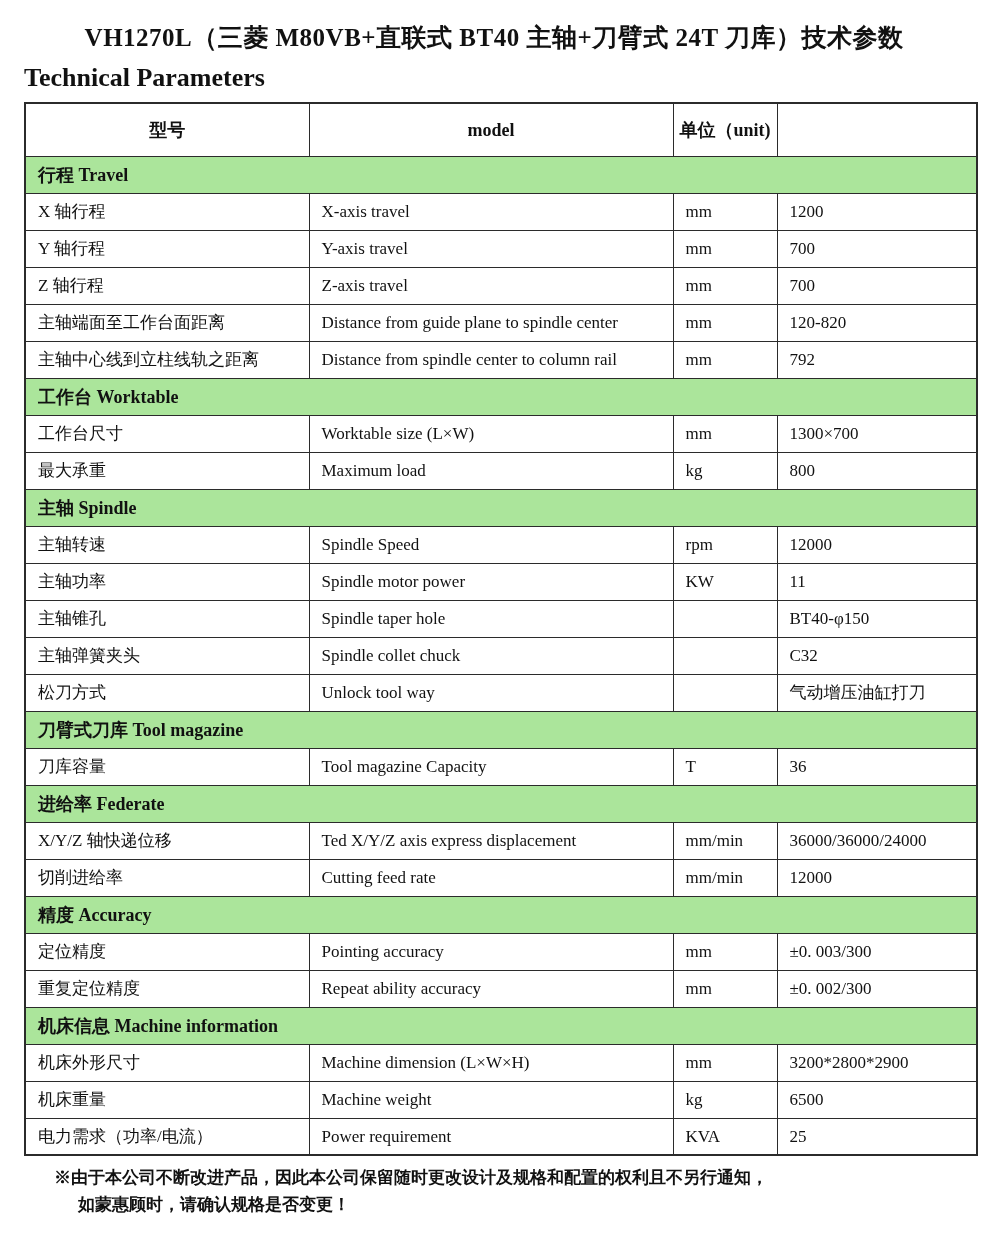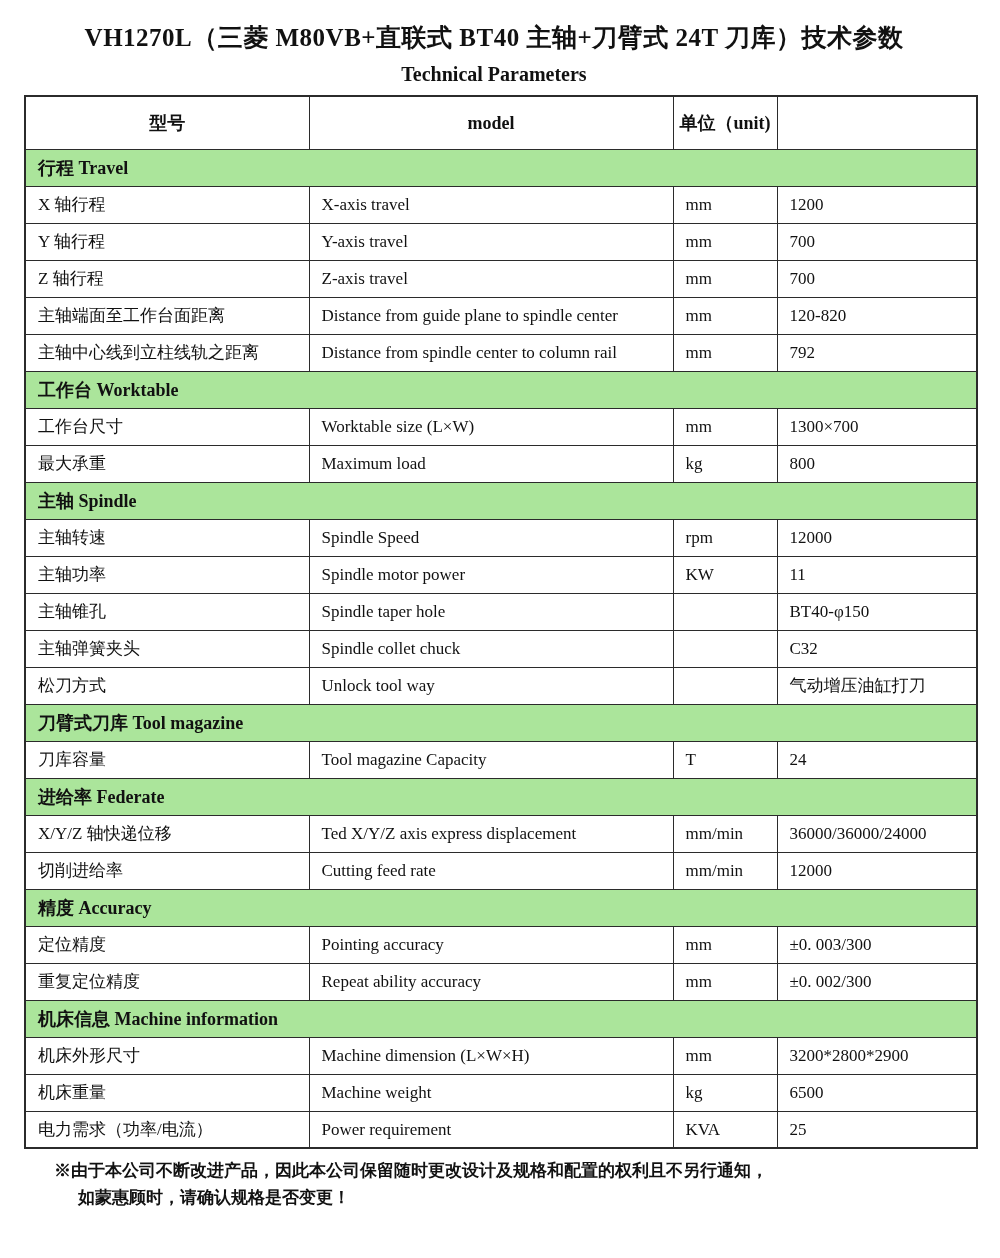--- a/index.html
+++ b/index.html
@@ -24,22 +24,22 @@
   .doc-title {
     margin: 6px 0 0 0;
     text-align: center;
     font-size: 25px;
     font-weight: bold;
     letter-spacing: 0.5px;
     line-height: 1.25;
   }
   .doc-subtitle {
     margin: 9px 0 9px 0;
-    text-align: center;
-    font-size: 20px;
+    text-align: left;
+    font-size: 26px;
     font-weight: bold;
     line-height: 1.2;
   }
   table.params {
     border-collapse: collapse;
     table-layout: fixed;
     width: 952px;
     border: 2px solid var(--border-color);
   }
   table.params th,
@@ -179,21 +179,21 @@
           <td></td>
           <td>气动增压油缸打刀</td>
         </tr>
         <tr class="section-row">
           <td colspan="4">刀臂式刀库 Tool magazine</td>
         </tr>
         <tr>
           <td>刀库容量</td>
           <td>Tool magazine Capacity</td>
           <td>T</td>
-          <td>24</td>
+          <td>36</td>
         </tr>
         <tr class="section-row">
           <td colspan="4">进给率 Federate</td>
         </tr>
         <tr>
           <td>X/Y/Z 轴快递位移</td>
           <td>Ted X/Y/Z axis express displacement</td>
           <td>mm/min</td>
           <td>36000/36000/24000</td>
         </tr>

